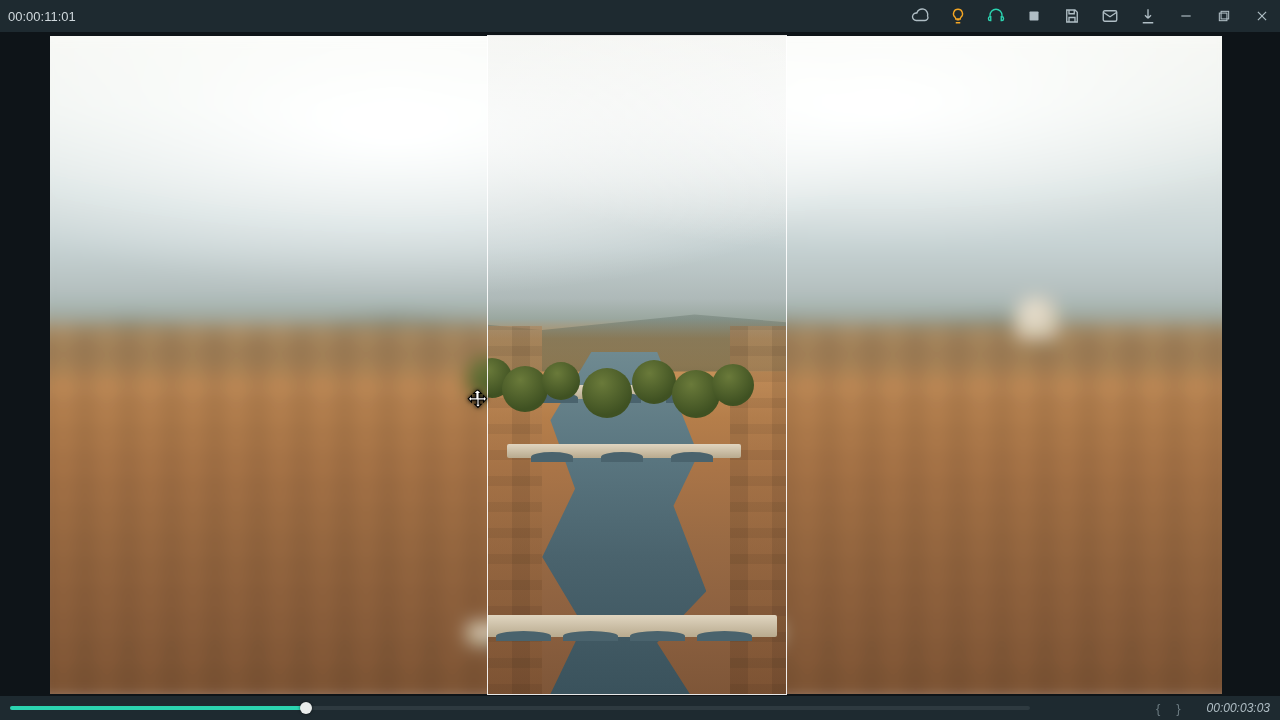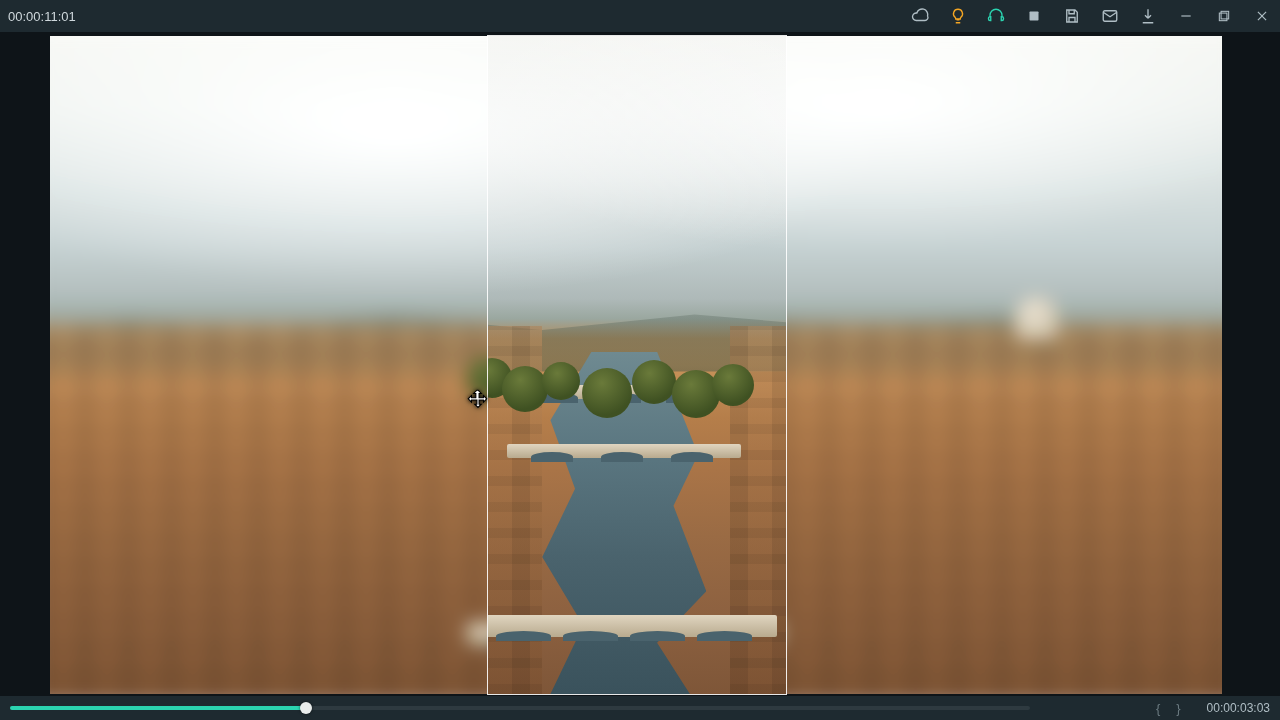--- a/index.html
+++ b/index.html
@@ -152,21 +152,21 @@
     border-radius: 2px;
   }
   .progress-thumb {
     position:absolute; top:50%; left:29%;
     width: 12px; height: 12px; border-radius:50%;
     background:#e8eceb; transform: translate(-50%, -50%);
     box-shadow: 0 0 3px rgba(0,0,0,0.6);
   }
   .footer-spacer { flex: 1; }
   .brace { color:#6b7a80; font-size:13px; padding:0 4px; }
-  .time-right { padding-left: 14px; }
+  .time-right { padding-left: 14px; font-style: italic; }
 </style>
 </head>
 <body>
 
 <div class="titlebar">
   <div class="titlebar-left">
     <span>00:00:11:01</span>
   </div>
   <div class="titlebar-right">
     <span class="icon-btn">

